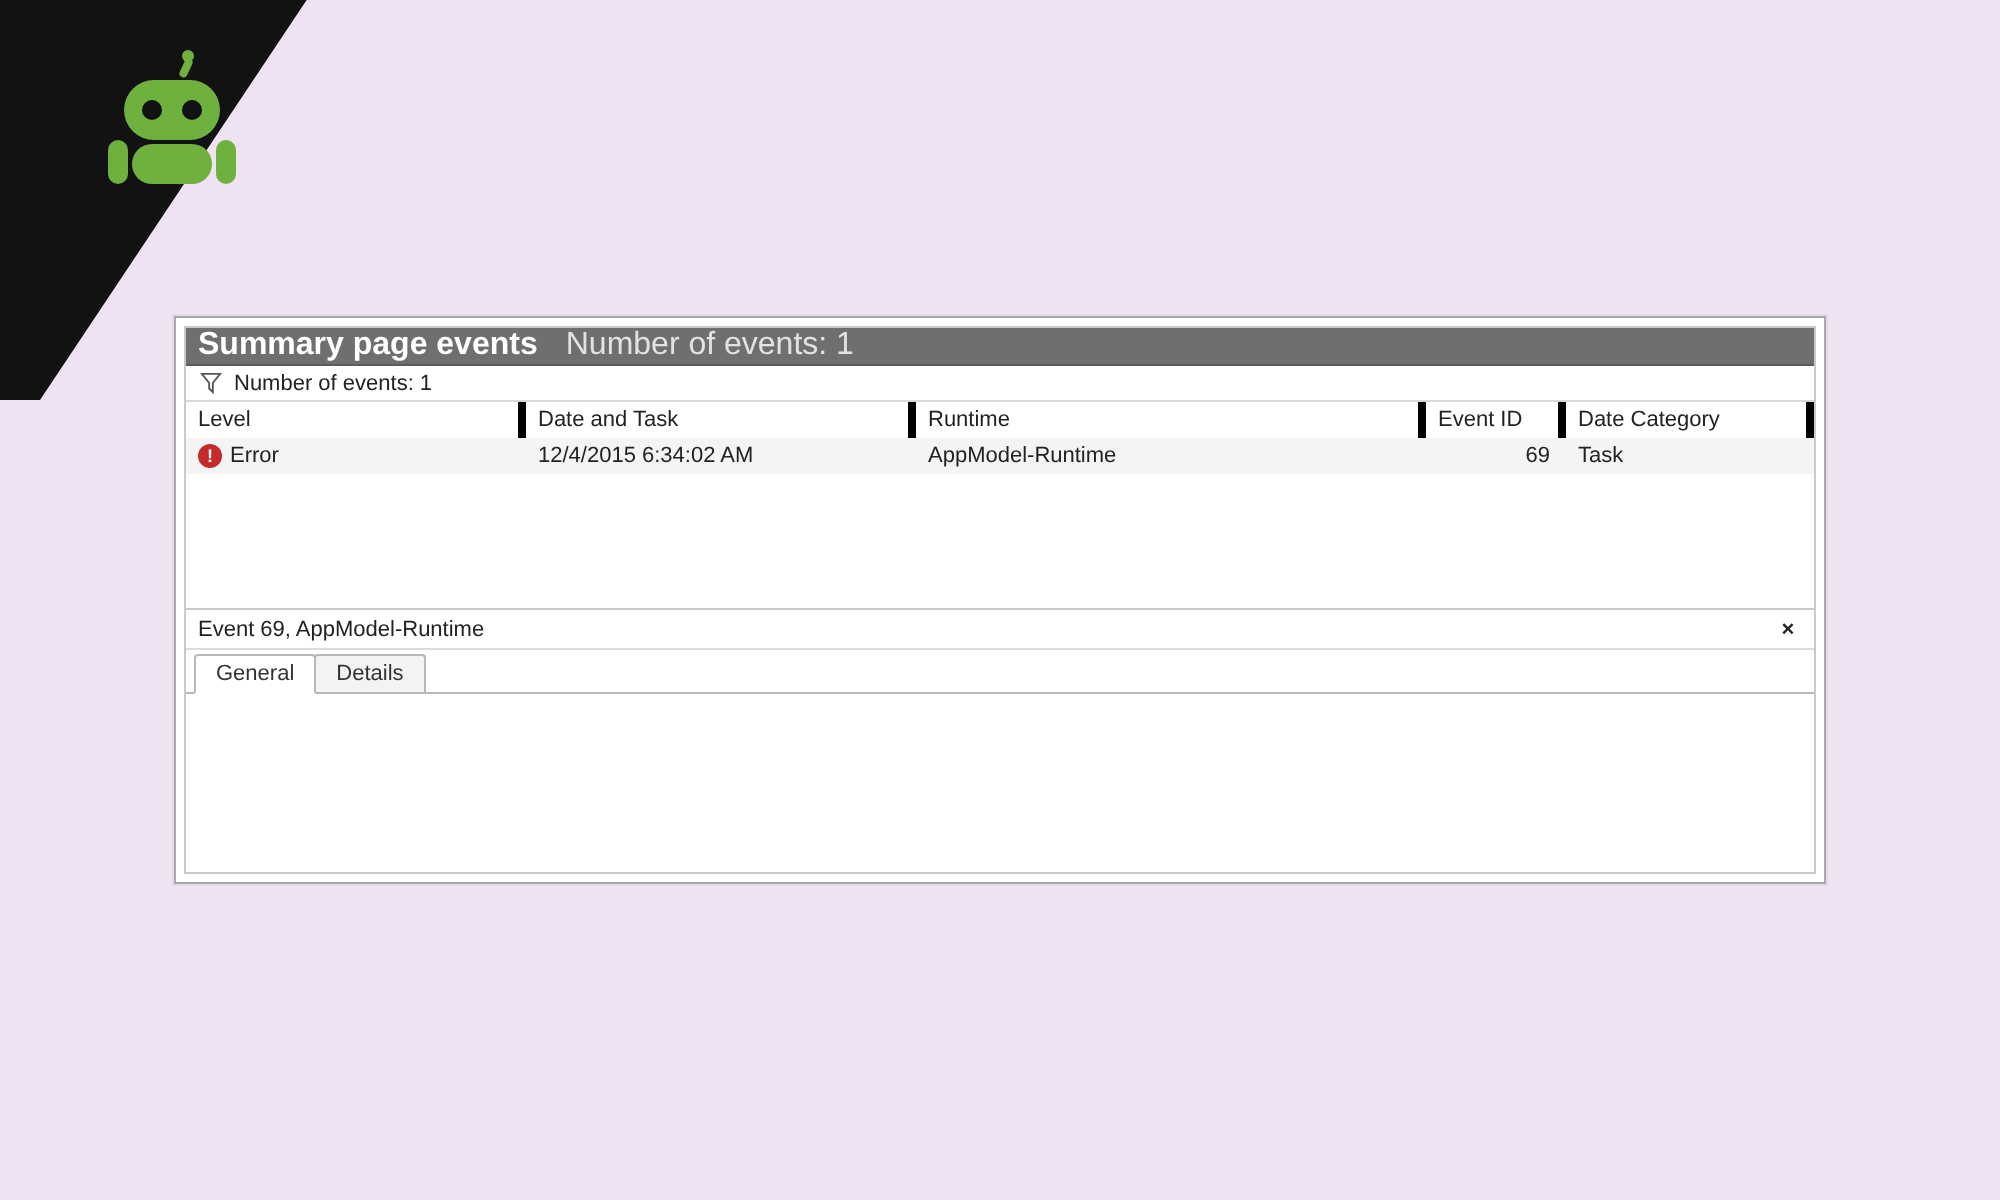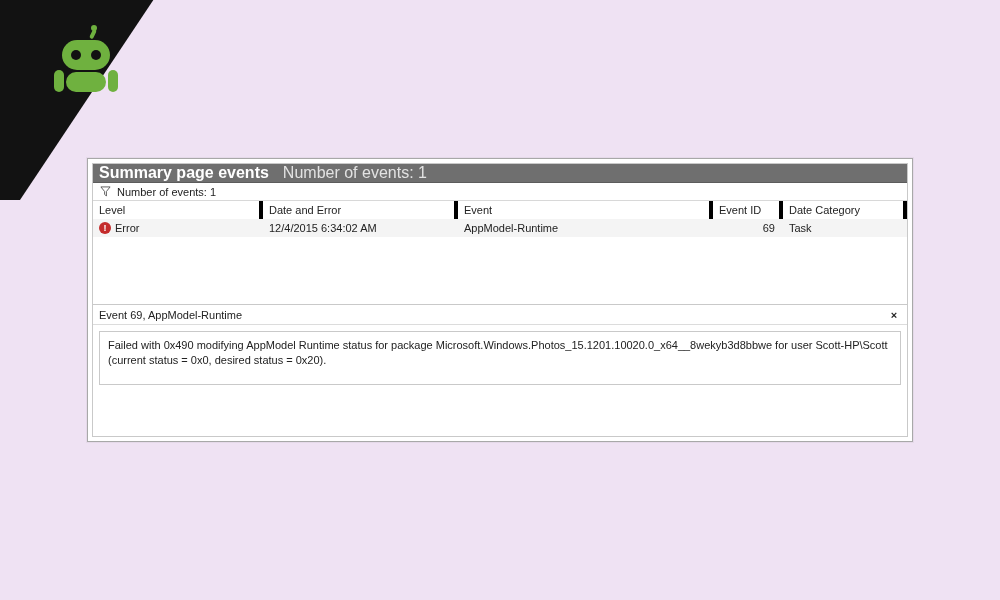--- a/index.html
+++ b/index.html
@@ -245,22 +245,22 @@
           <svg width="11" height="11" viewBox="0 0 12 12">
               <path d="M1 1 L11 1 L7 6 L7 11 L5 9 L5 6 Z" fill="none" stroke="#555" stroke-width="1"></path>
             </svg>
         </span>
         <span>Number of events: 1</span>
       </div>
 
       <div class="table">
         <div class="th-row">
           <div class="th">Level</div>
-          <div class="th">Date and Error</div>
-          <div class="th">Event</div>
+          <div class="th">Date and Task</div>
+          <div class="th">Runtime</div>
           <div class="th eventid">Event ID</div>
           <div class="th">Date Category</div>
         </div>
         <div class="td-row">
           <div class="td">
             <span class="level-cell">
               <span class="error-icon">!</span>
               <span>Error</span>
             </span>
           </div>
@@ -270,21 +270,20 @@
           <div class="td">Task</div>
         </div>
       </div>
     </div>
 
     <div class="detail-header">
       <span>Event 69, AppModel-Runtime</span>
       <span class="close-x">×</span>
     </div>
 
-
-    <div class="detail-content">
-      <div class="detail-box">
-        <span>Failed with 0x490 modifying AppModel Runtime status for package Microsoft.Windows.Photos_15.1201.10020.0_x64__8wekyb3d8bbwe for user Scott-HP\Scott (current status = 0x0, desired status = 0x20).</span>
-      </div>
-    </div>
+    <div class="tab-strip">
+      <div class="tab active">General</div>
+      <div class="tab">Details</div>
+    </div>
+
 
   </div>
 </div>
 
 </body></html>

